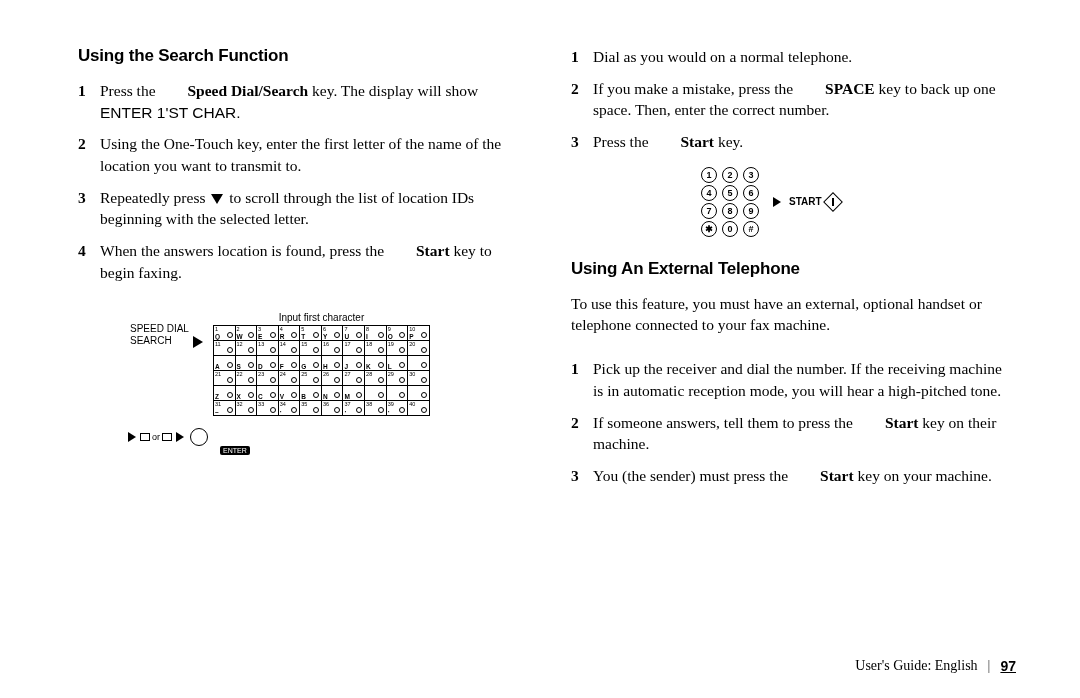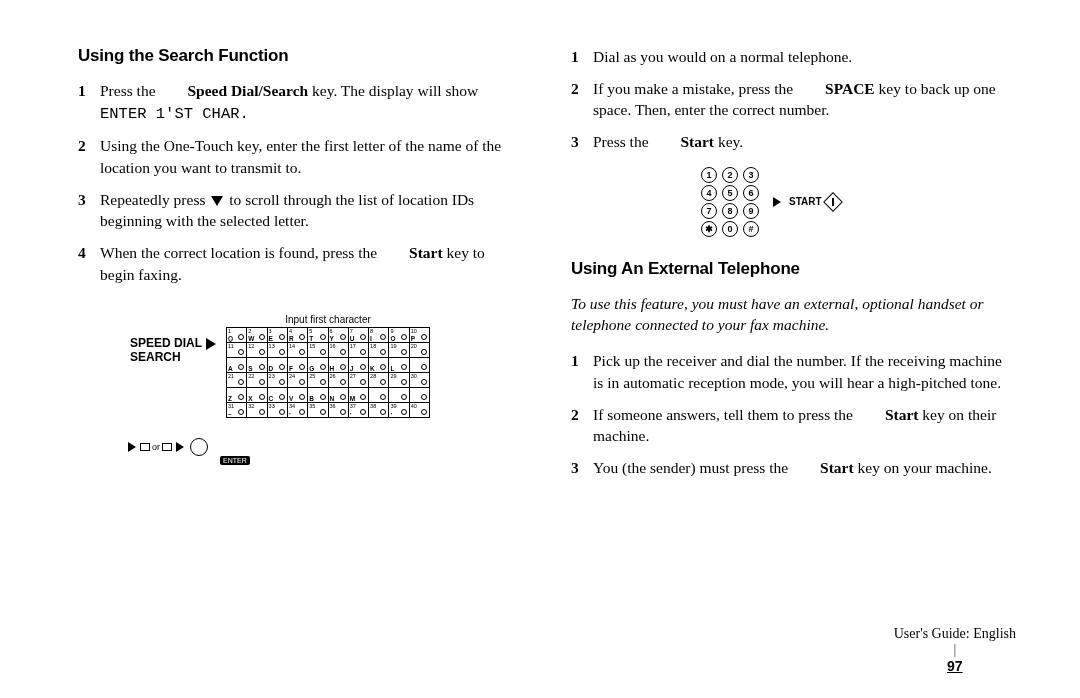--- a/index.html
+++ b/index.html
@@ -21,32 +21,32 @@
     letter-spacing: -0.2px;
     margin-bottom: 14px;
   }
   ol { list-style: none; margin-bottom: 14px; }
   li { display: flex; margin-bottom: 10px; line-height: 1.4; font-size: 15.5px; }
   .num {
     font-weight: 700;
     width: 22px;
     flex-shrink: 0;
   }
-  .italic { font-style: italic; margin-bottom: 14px; line-height: 1.4; font-size: 15.5px; }
+  .italic { margin-bottom: 22px; line-height: 1.4; font-size: 15.5px; }
   .bold { font-weight: 700; margin-left: 28px; }
-  .monolabel { font-family: Liberation Mono, monospace; font-weight: 400; }
+  .monolabel { font-family: Liberation Sans, sans-serif; font-weight: 400; }
   .figure1 {
     margin: 28px 0 0 52px;
     width: 300px;
     font-family: Helvetica, Arial, sans-serif;
     font-size: 10px;
     position: relative;
   }
   .fig1-top { display: flex; align-items: flex-start; }
-  .sdlabel { font-size: 12px; font-weight:700; line-height:1.2; margin-top:22px; }
+  .sdlabel { font-size: 10px; font-weight:400; line-height:1.2; margin-top:11px; }
   .arrow-rt {
     width: 0; height: 0;
     border-top: 6px solid transparent;
     border-bottom: 6px solid transparent;
     border-left: 10px solid #000;
     margin: 24px 4px 0 4px;
   }
   .grid-wrap { flex:1;padding-left:6px; }
   .grid-title { text-align:center; font-size:10px; margin-bottom:2px; }
   .keygrid {
@@ -60,21 +60,21 @@
     height: 15px;
     text-align: left;
     position: relative;
     padding: 0 1px;
   }
   .keygrid .tnum { position:absolute; top:0; left:1px; font-size:5.5px; }
   .keygrid .lett { position:absolute; bottom:0; left:1px; font-size:6.5px; font-weight:700; }
   .keygrid .dot { position:absolute; bottom:2px; right:2px; width:6px; height:6px; border:1px solid #000; border-radius:50%; }
   .fig1-bottom {
     display:flex; align-items:center;
-    margin-top: 20px; margin-left: -6px;
+    margin-top: 12px; margin-left: -6px;
     font-size:10px;
   }
   .small-arrow {
     width:0; height:0;
     border-top:5px solid transparent;
     border-bottom:5px solid transparent;
     border-left:8px solid #000;
     margin: 0 4px;
   }
   .circle-btn { width:18px;height:18px;border:1px solid #000;border-radius:50%;margin:0 2px; }
@@ -100,21 +100,20 @@
   .diamond::after{ content:''; width:2px;height:8px;background:#000; transform:rotate(-45deg); }
 
   .footer {
     position:absolute;
     right:64px;
     bottom:24px;
     font-family: Georgia, serif;
     font-size:14px;
     display:flex;
     align-items:center;
-    flex-direction:column;
   }
   .footer .sep { margin: 0 10px; color:#444; }
   .pagenum { font-weight:700; font-family: Helvetica, Arial, sans-serif; text-decoration: underline; }
 
   .down-tri-inline {
     display:inline-block;
     width:0;height:0;
     border-left:6px solid transparent;
     border-right:6px solid transparent;
     border-top:10px solid #000;
@@ -143,21 +142,21 @@
       </li>
       <li>
         <span class="num">3</span>
         <span>
           <span>Repeatedly press </span><span class="down-tri-inline"></span><span> to scroll through the list of location IDs beginning with the selected letter.</span>
         </span>
       </li>
       <li>
         <span class="num">4</span>
         <span>
-          <span>When the correct location is found, press the </span><span class="bold">Start</span><span> key to begin faxing.</span>
+          <span>When the answers location is found, press the </span><span class="bold">Start</span><span> key to begin faxing.</span>
         </span>
       </li>
     </ol>
 
     <div class="figure1">
       <div class="fig1-top">
         <div class="sdlabel">SPEED DIAL<br>SEARCH</div>
         <div class="arrow-rt"></div>
         <div class="grid-wrap">
           <div class="grid-title">Input first character</div>

